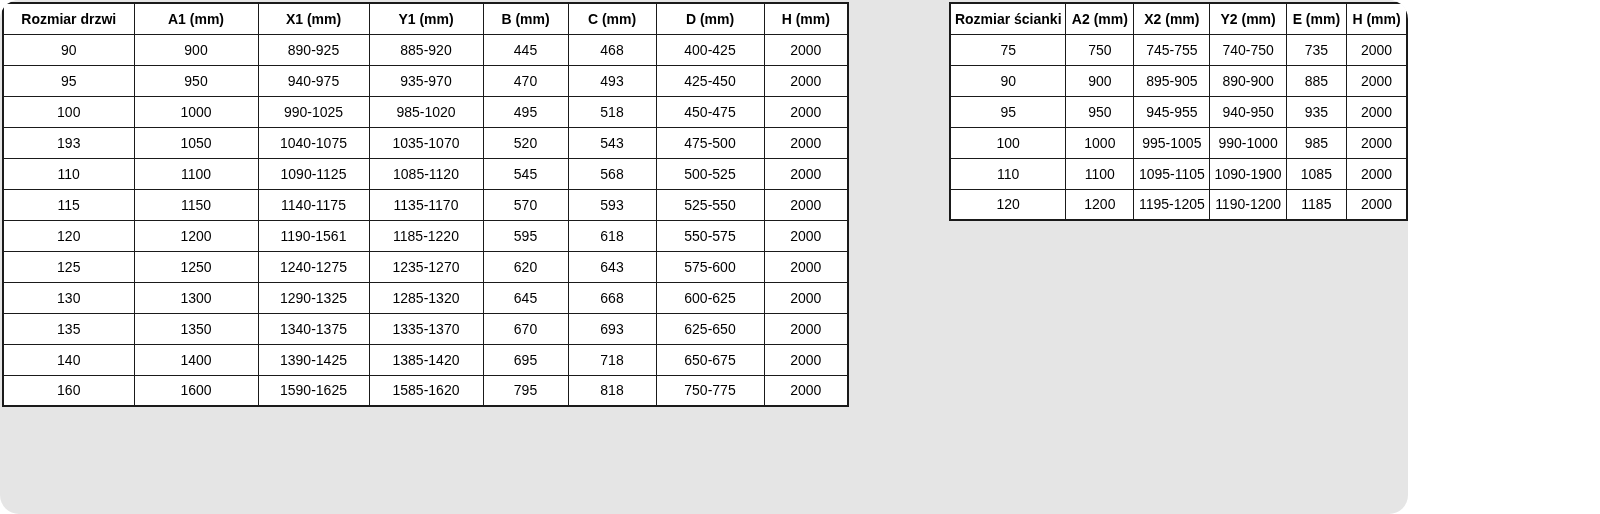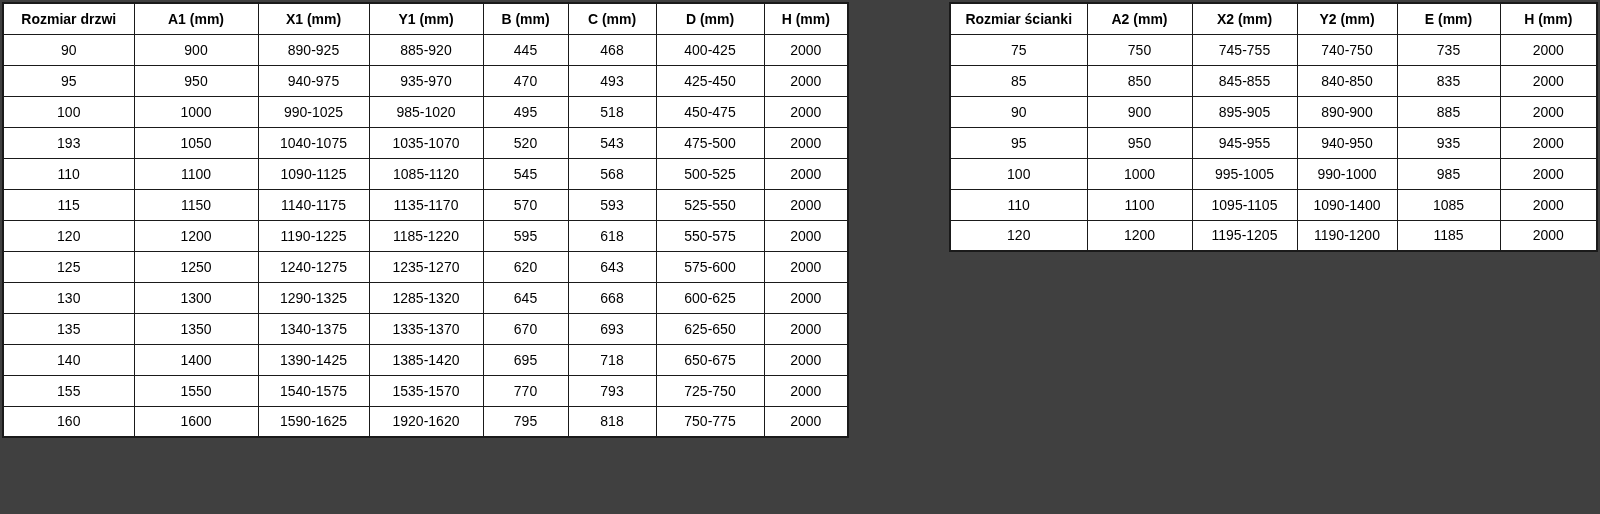--- a/index.html
+++ b/index.html
@@ -3,24 +3,25 @@
 <meta charset="utf-8">
 <style>
   * { margin: 0; padding: 0; box-sizing: border-box; }
   html, body {
     background: #ffffff;
     font-family: "Liberation Sans", sans-serif;
     color: #000000;
   }
   .page {
     position: relative;
-    width: 1600px;
+    width: 1408px;
     height: 514px;
-    background: #404040;
+    background: #e5e5e5;
     overflow: hidden;
+    border-radius: 19px;
   }
   table.spec {
     position: absolute;
     border-collapse: collapse;
     table-layout: fixed;
     background: #ffffff;
     border: 2px solid #1a1a1a;
   }
   table.spec th, table.spec td {
     border: 1px solid #1a1a1a;
@@ -127,21 +128,21 @@
           <td>1140-1175</td>
           <td>1135-1170</td>
           <td>570</td>
           <td>593</td>
           <td>525-550</td>
           <td>2000</td>
         </tr>
         <tr>
           <td>120</td>
           <td>1200</td>
-          <td>1190-1225</td>
+          <td>1190-1561</td>
           <td>1185-1220</td>
           <td>595</td>
           <td>618</td>
           <td>550-575</td>
           <td>2000</td>
         </tr>
         <tr>
           <td>125</td>
           <td>1250</td>
           <td>1240-1275</td>
@@ -175,34 +176,24 @@
           <td>140</td>
           <td>1400</td>
           <td>1390-1425</td>
           <td>1385-1420</td>
           <td>695</td>
           <td>718</td>
           <td>650-675</td>
           <td>2000</td>
         </tr>
         <tr>
-          <td>155</td>
-          <td>1550</td>
-          <td>1540-1575</td>
-          <td>1535-1570</td>
-          <td>770</td>
-          <td>793</td>
-          <td>725-750</td>
-          <td>2000</td>
-        </tr>
-        <tr>
           <td>160</td>
           <td>1600</td>
           <td>1590-1625</td>
-          <td>1920-1620</td>
+          <td>1585-1620</td>
           <td>795</td>
           <td>818</td>
           <td>750-775</td>
           <td>2000</td>
         </tr>
       </tbody>
     </table>
 
   <table id="panel-table" class="spec">
       <colgroup>
@@ -226,28 +217,20 @@
       <tbody>
         <tr>
           <td>75</td>
           <td>750</td>
           <td>745-755</td>
           <td>740-750</td>
           <td>735</td>
           <td>2000</td>
         </tr>
         <tr>
-          <td>85</td>
-          <td>850</td>
-          <td>845-855</td>
-          <td>840-850</td>
-          <td>835</td>
-          <td>2000</td>
-        </tr>
-        <tr>
           <td>90</td>
           <td>900</td>
           <td>895-905</td>
           <td>890-900</td>
           <td>885</td>
           <td>2000</td>
         </tr>
         <tr>
           <td>95</td>
           <td>950</td>
@@ -261,21 +244,21 @@
           <td>1000</td>
           <td>995-1005</td>
           <td>990-1000</td>
           <td>985</td>
           <td>2000</td>
         </tr>
         <tr>
           <td>110</td>
           <td>1100</td>
           <td>1095-1105</td>
-          <td>1090-1400</td>
+          <td>1090-1900</td>
           <td>1085</td>
           <td>2000</td>
         </tr>
         <tr>
           <td>120</td>
           <td>1200</td>
           <td>1195-1205</td>
           <td>1190-1200</td>
           <td>1185</td>
           <td>2000</td>

